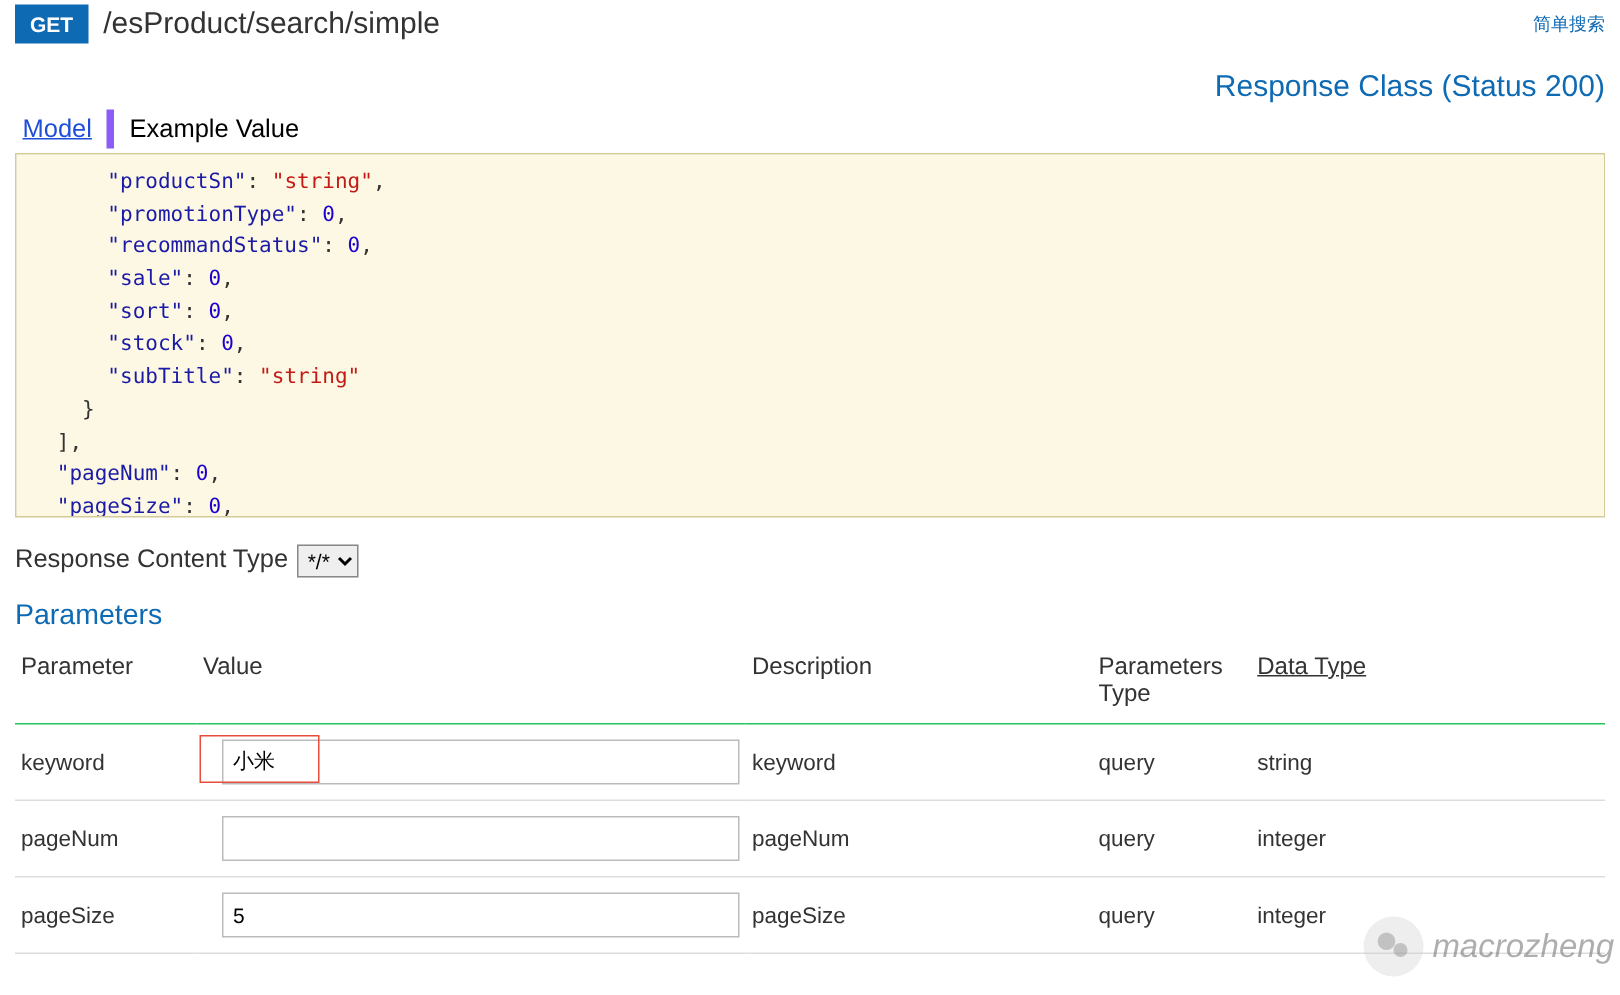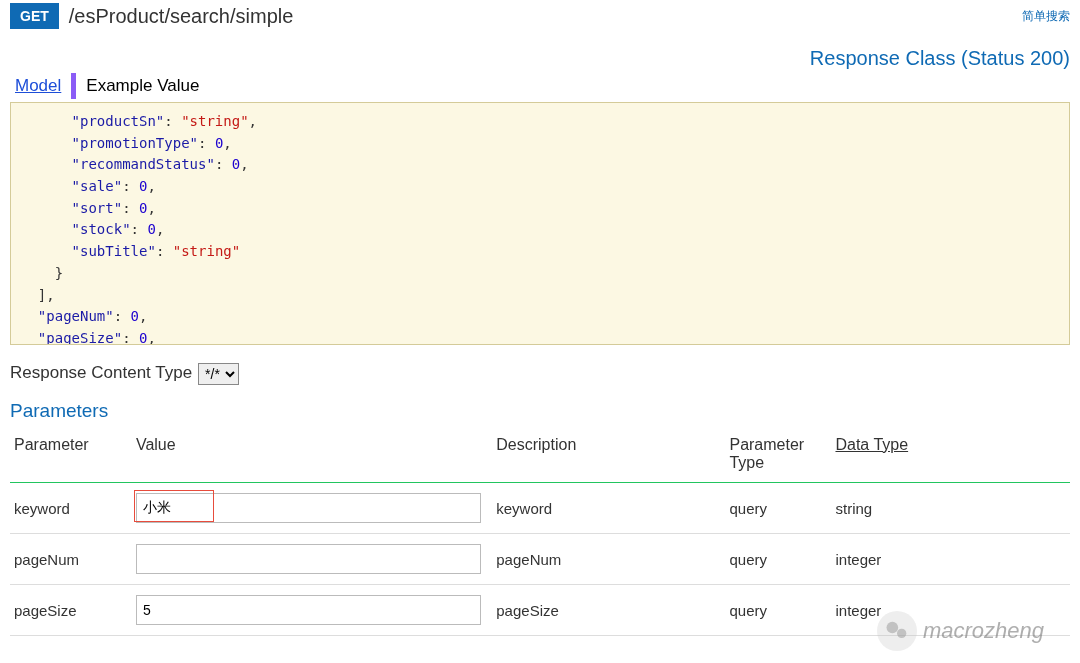--- a/index.html
+++ b/index.html
@@ -149,34 +149,35 @@
     .col-value { width: 34%; }
     .col-desc { width: 22%; }
     .col-type { width: 10%; }
     .col-dtype { width: 22.5%; text-decoration: underline; }
     .param-input {
       width: 345px;
       padding: 6px 6px;
       font-size: 14px;
       border: 1px solid #bbb;
       font-family: inherit;
+      margin-left: 13px;
     }
     .highlight-overlay {
       position: absolute;
       border: 1px solid #e74c3c;
       top: -3px;
       left: -2px;
       width: 80px;
       height: 32px;
       pointer-events: none;
     }
     .watermark {
       position: absolute;
       bottom: 12px;
-      right: 36px;
+      right: 4px;
       color: rgba(120,120,120,0.6);
       font-size: 22px;
       font-style: italic;
       display: flex;
       align-items: center;
       gap: 6px;
     }
     .watermark-icon {
       width: 40px;
       height: 40px;
@@ -229,21 +230,21 @@
   </div>
 
   <div class="params-title">Parameters</div>
 
   <table class="params-table">
     <thead>
       <tr>
         <th class="col-param">Parameter</th>
         <th class="col-value">Value</th>
         <th class="col-desc">Description</th>
-        <th class="col-type">Parameter Type</th>
+        <th class="col-type">Parameters Type</th>
         <th class="col-dtype">Data Type</th>
       </tr>
     </thead>
     <tbody id="params-body">
         <tr>
           <td>keyword</td>
           <td>
             <div style="position: relative;"><input type="text" class="param-input" value="小米" style=""><div class="highlight-overlay"></div></div>
           </td>
           <td>keyword</td>

